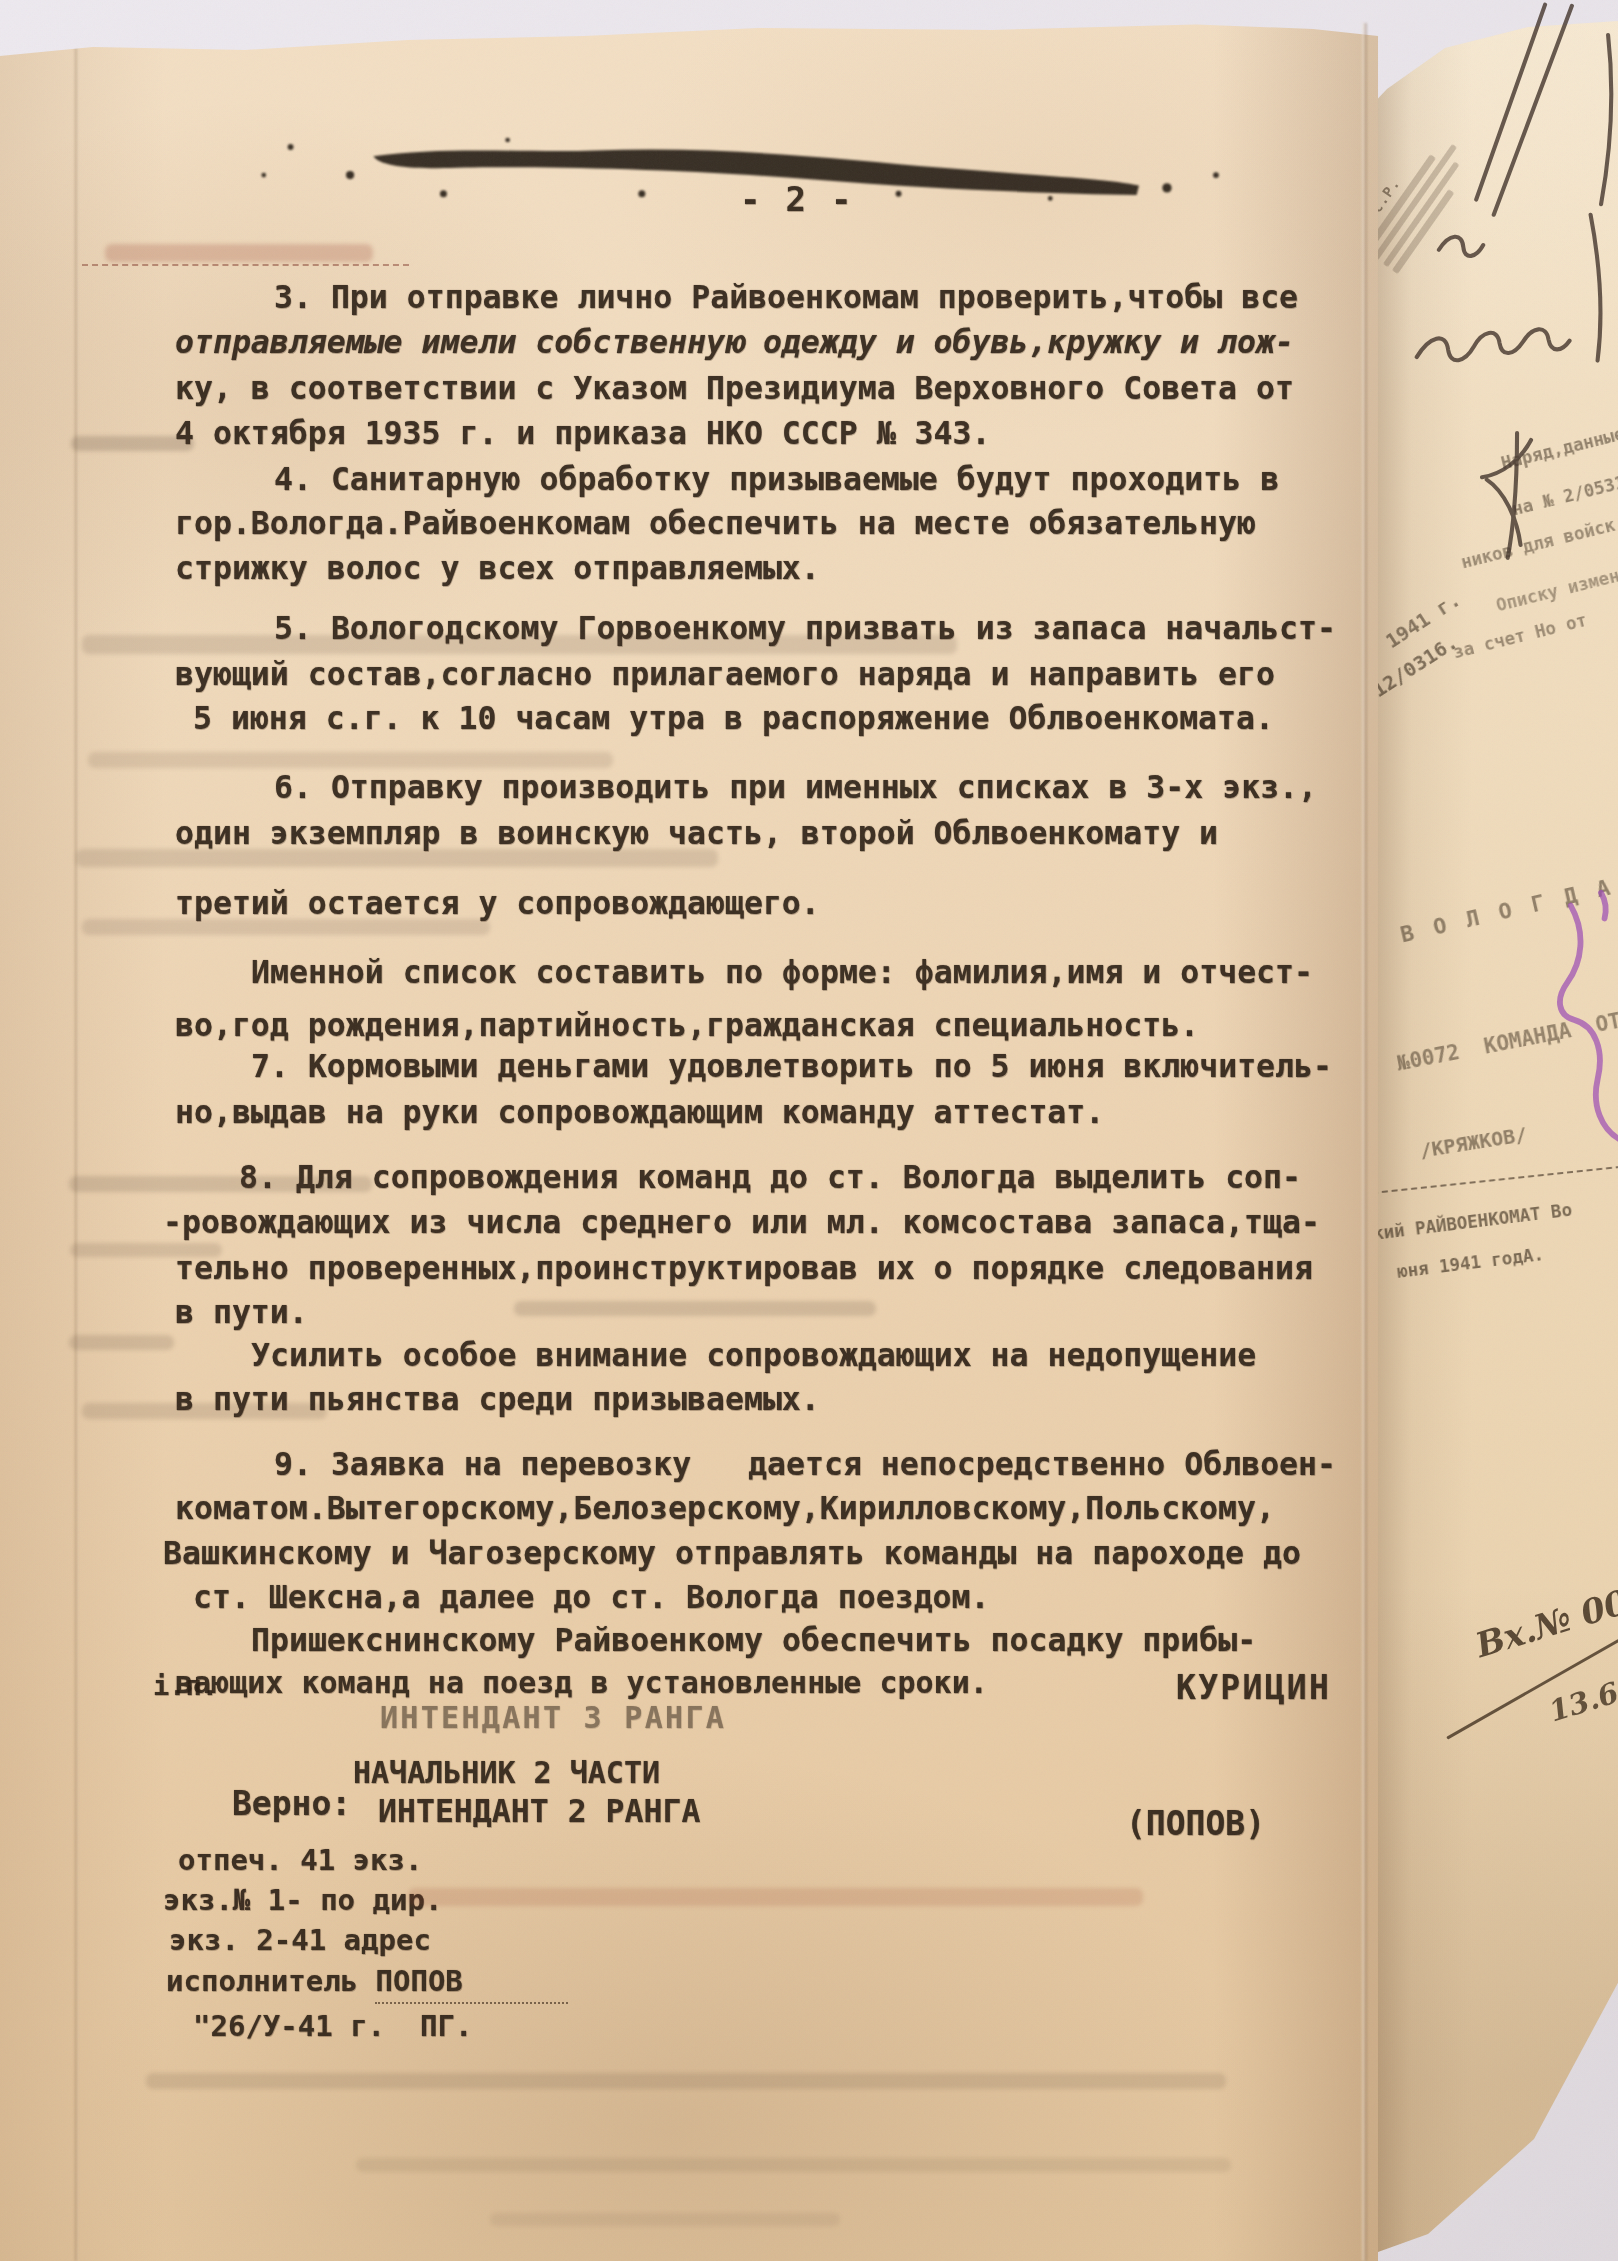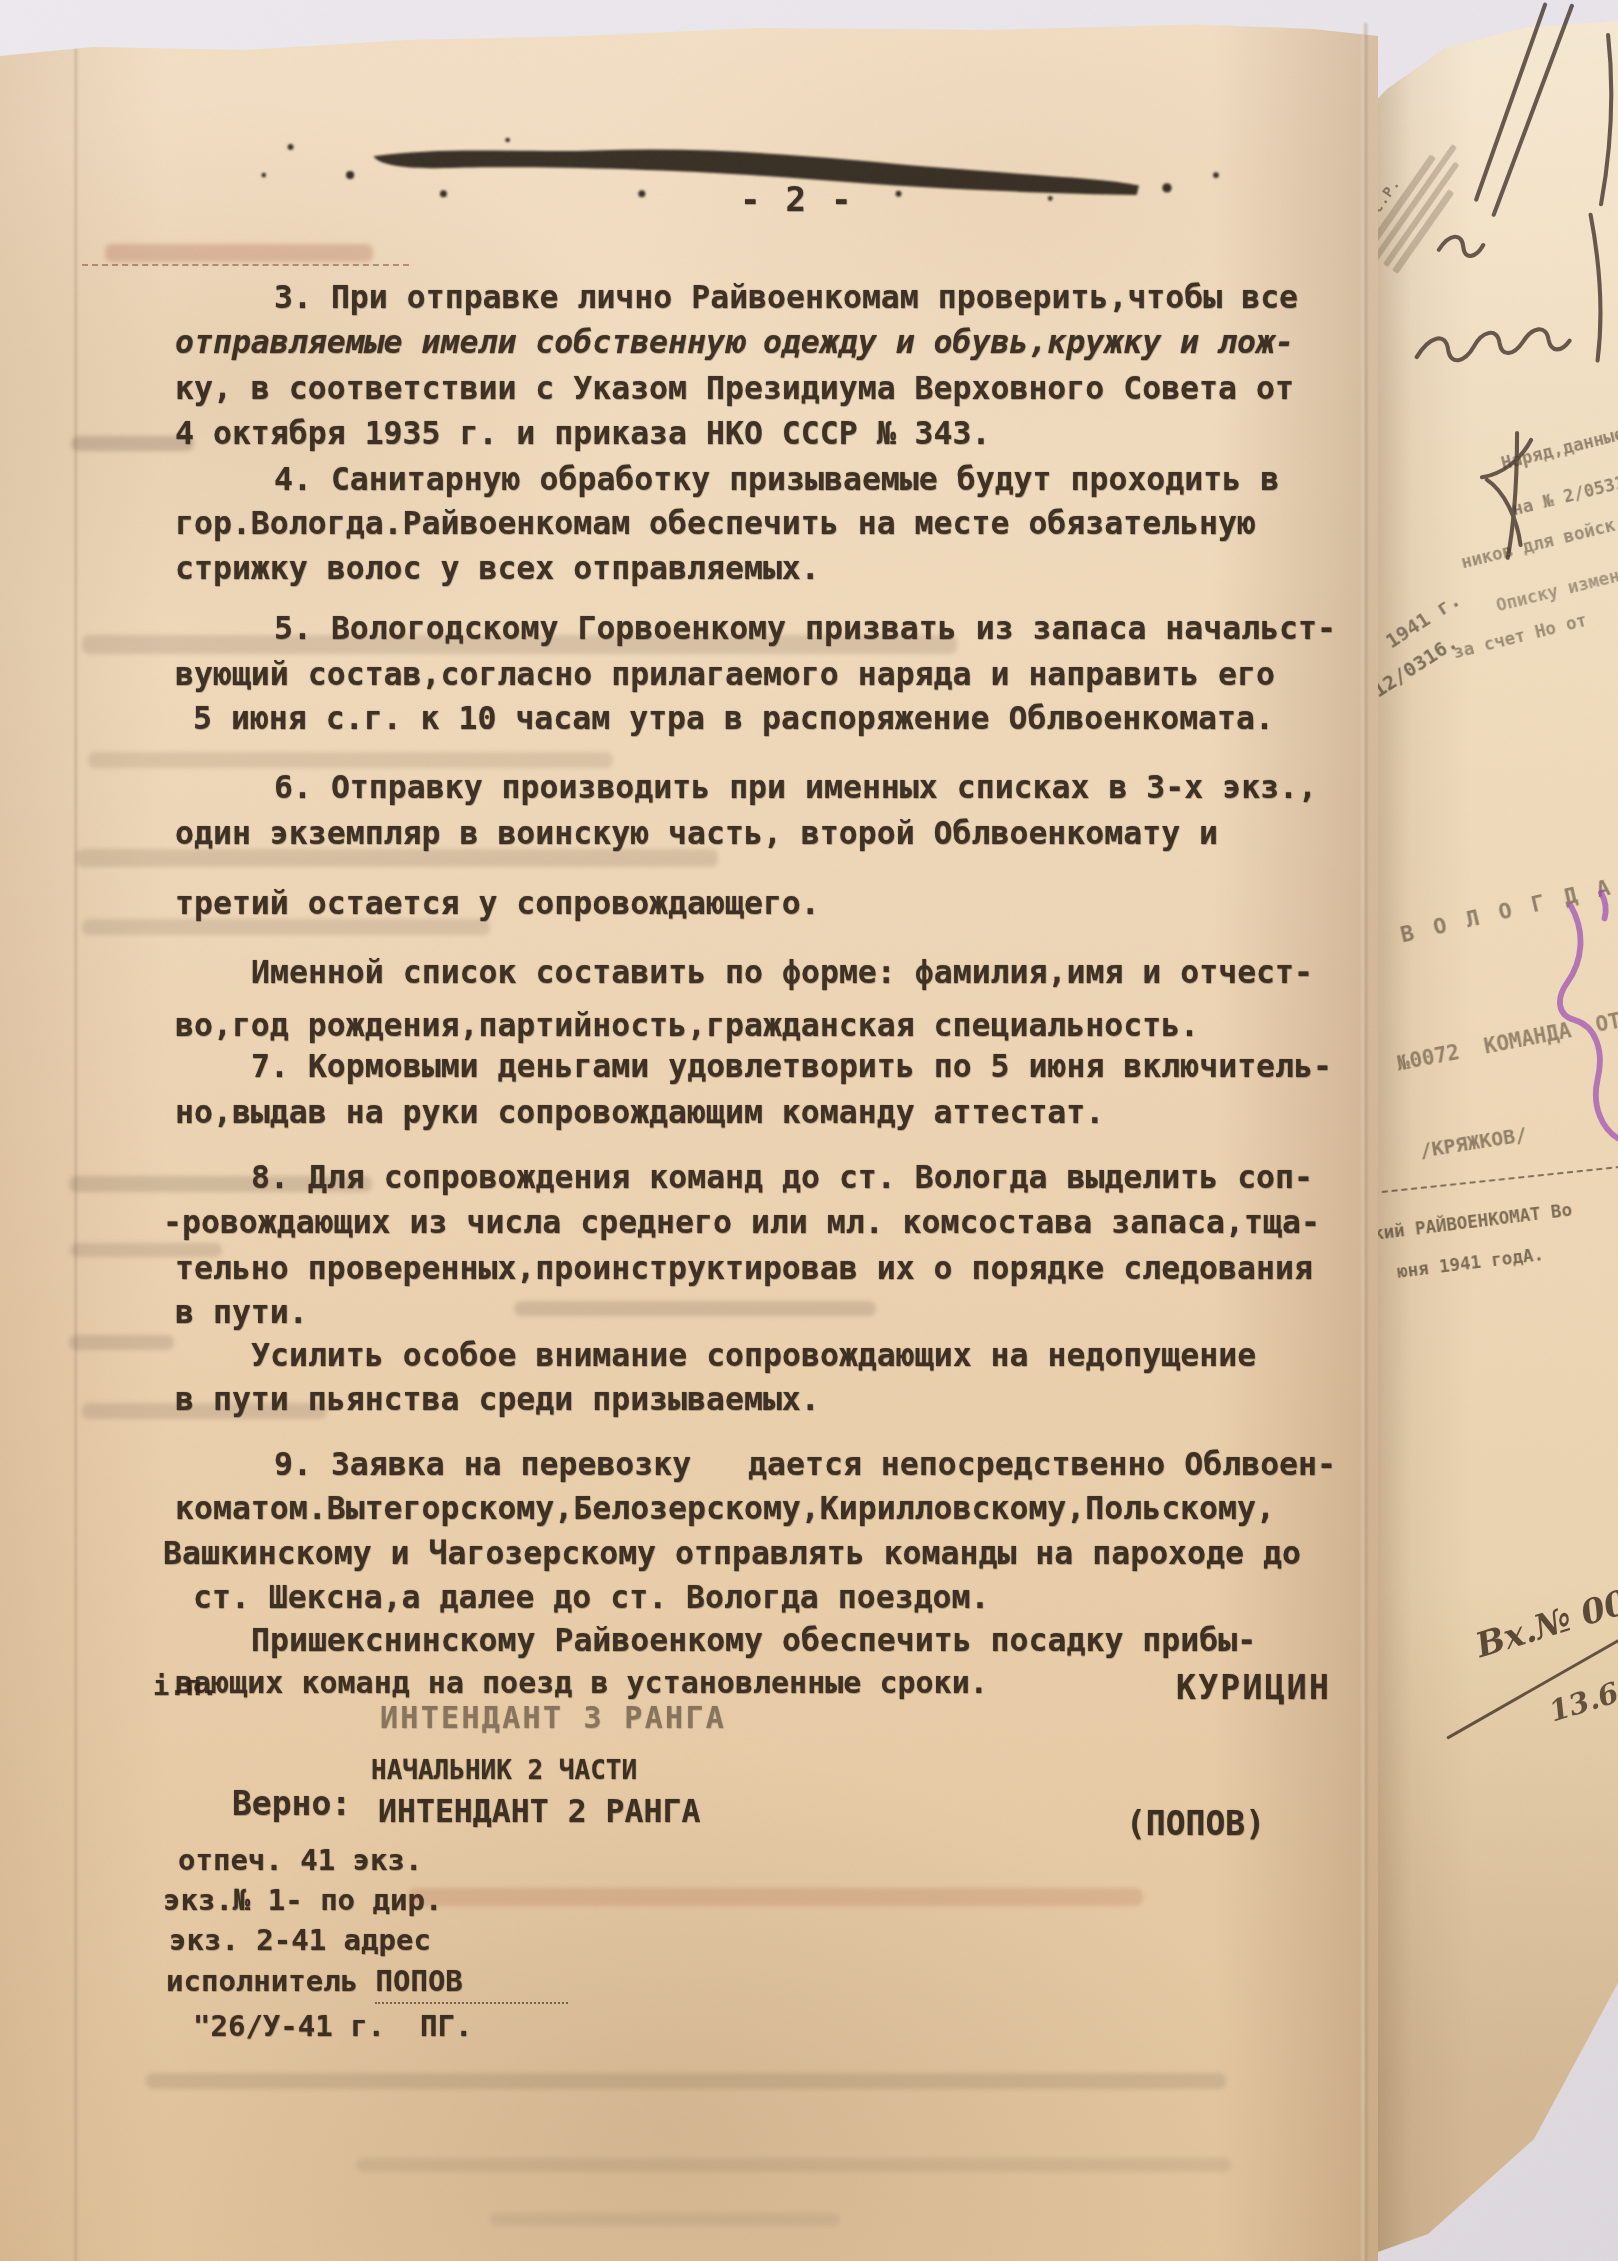--- a/index.html
+++ b/index.html
@@ -153,21 +153,21 @@
       <div class="tl" style="left: 274px; top: 610px;">5. Вологодскому Горвоенкому призвать из запаса начальст-</div>
       <div class="tl" style="left: 175px; top: 656px;">вующий состав,согласно прилагаемого наряда и направить его</div>
       <div class="tl" style="left: 193px; top: 700px;">5 июня с.г. к 10 часам утра в распоряжение Облвоенкомата.</div>
       <div class="tl" style="left: 274px; top: 769px;">6. Отправку производить при именных списках в 3-х экз.,</div>
       <div class="tl" style="left: 175px; top: 815px;">один экземпляр в воинскую часть, второй Облвоенкомату и</div>
       <div class="tl" style="left: 175px; top: 885px;">третий остается у сопровождающего.</div>
       <div class="tl" style="left: 251px; top: 954px;">Именной список составить по форме: фамилия,имя и отчест-</div>
       <div class="tl" style="left: 175px; top: 999px; margin-top: 8px;">во,год рождения,партийность,гражданская специальность.</div>
       <div class="tl" style="left: 251px; top: 1048px;">7. Кормовыми деньгами удовлетворить по 5 июня включитель-</div>
       <div class="tl" style="left: 175px; top: 1094px; text-align: center;">но,выдав на руки сопровождающим команду аттестат.</div>
-      <div class="tl" style="left: 251px; top: 1159px;">8. Для сопровождения команд до ст. Вологда выделить соп-</div>
+      <div class="tl" style="left: 239px; top: 1159px;">8. Для сопровождения команд до ст. Вологда выделить соп-</div>
       <div class="tl" style="left: 163px; top: 1204px;">-ровождающих из числа среднего или мл. комсостава запаса,тща-</div>
       <div class="tl" style="left: 175px; top: 1250px;">тельно проверенных,проинструктировав их о порядке следования</div>
       <div class="tl" style="left: 175px; top: 1294px;">в пути.</div>
       <div class="tl" style="left: 251px; top: 1337px;">Усилить особое внимание сопровождающих на недопущение</div>
       <div class="tl" style="left: 175px; top: 1381px;">в пути пьянства среди призываемых.</div>
       <div class="tl" style="left: 274px; top: 1446px;">9. Заявка на перевозку   дается непосредственно Облвоен-</div>
       <div class="tl" style="left: 175px; top: 1490px;">коматом.Вытегорскому,Белозерскому,Кирилловскому,Польскому,</div>
       <div class="tl" style="left: 163px; top: 1535px;">Вашкинскому и Чагозерскому отправлять команды на пароходе до</div>
       <div class="tl" style="left: 193px; top: 1579px;">ст. Шексна,а далее до ст. Вологда поездом.</div>
       <div class="tl" style="left: 251px; top: 1622px;">Пришекснинскому Райвоенкому обеспечить посадку прибы-</div>
@@ -175,21 +175,21 @@
       <div class="tl" style="left: 178px; top: 1843px; font-size: 29px;">отпеч. 41 экз.</div>
       <div class="tl" style="left: 163px; top: 1883px; font-size: 29px;">экз.№ 1- по дир.</div>
       <div class="tl" style="left: 169px; top: 1923px; font-size: 29px;">экз. 2-41 адрес</div>
       <div class="tl" style="left: 166px; top: 1964px; font-size: 29px;">исполнитель ПОПОВ</div>
       <div class="tl" style="left: 193px; top: 2009px; font-size: 29px;">"26/У-41 г.  ПГ.</div>
     </div>
 
   <div class="tl" style="left:153px;top:1670px;font-size:27px">і.п.</div>
   <div class="tl" style="left:1176px;top:1668px;font-size:33px;letter-spacing:2.3px">КУРИЦИН</div>
   <div class="tl dim" style="left:380px;top:1700px;font-size:30px;letter-spacing:2.3px">ИНТЕНДАНТ 3 РАНГА</div>
-  <div class="tl" style="left:371px;top:1755px;font-size:26px">НАЧАЛЬНИК 2 ЧАСТИ</div>
+  <div class="tl" style="left:353px;top:1755px;font-size:30px">НАЧАЛЬНИК 2 ЧАСТИ</div>
   <div class="tl" style="left:232px;top:1784px;font-size:33px">Верно:</div>
   <div class="tl" style="left:378px;top:1793px;font-size:31.5px">ИНТЕНДАНТ 2 РАНГА</div>
   <div class="tl" style="left:1126px;top:1804px;font-size:33px">(ПОПОВ)</div>
   <div class="popov-ul"></div>
 
   <div class="smz" style="left:105px;top:244px;width:268px;height:17.5px;background:rgba(146,54,36,.22)"></div>
   <div class="dash-ghost" style="left:82px;top:264px;width:327px"></div>
   <div class="smz" style="left:71px;top:436px;width:123px;height:15px;background:rgba(70,50,35,.2)"></div>
   <div class="smz" style="left:82px;top:635px;width:875px;height:18.7px;background:rgba(70,50,35,.14)"></div>
   <div class="smz" style="left:88px;top:752px;width:525px;height:16.3px;background:rgba(70,50,35,.12)"></div>

